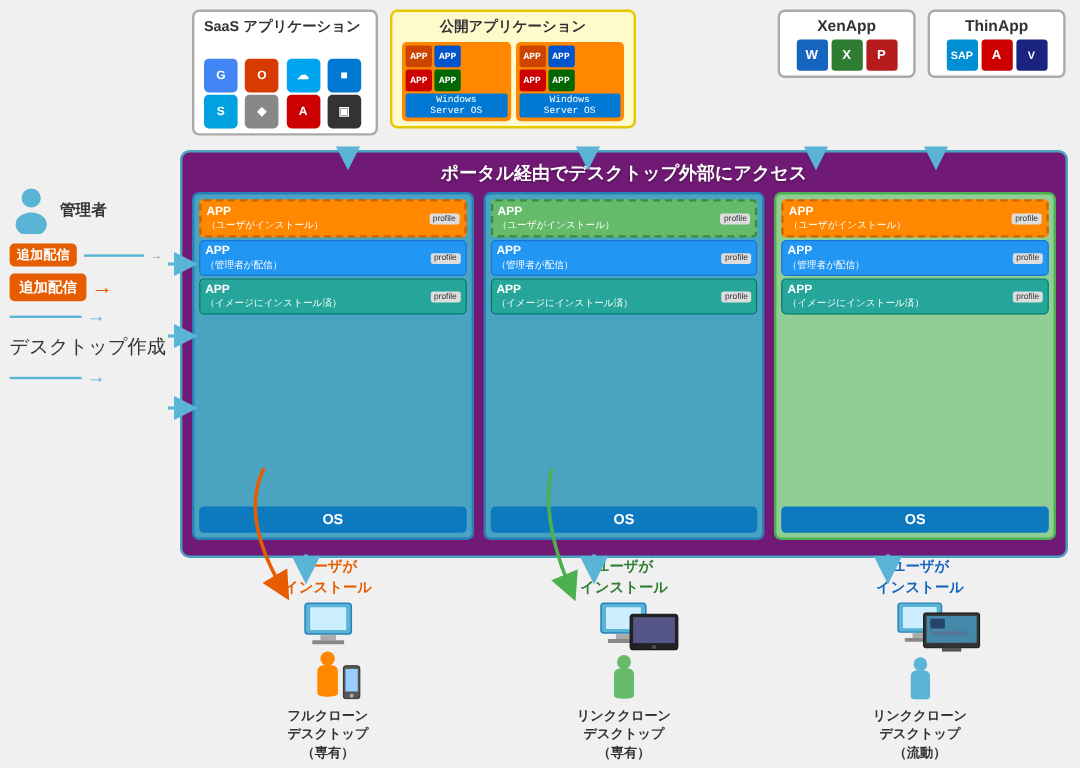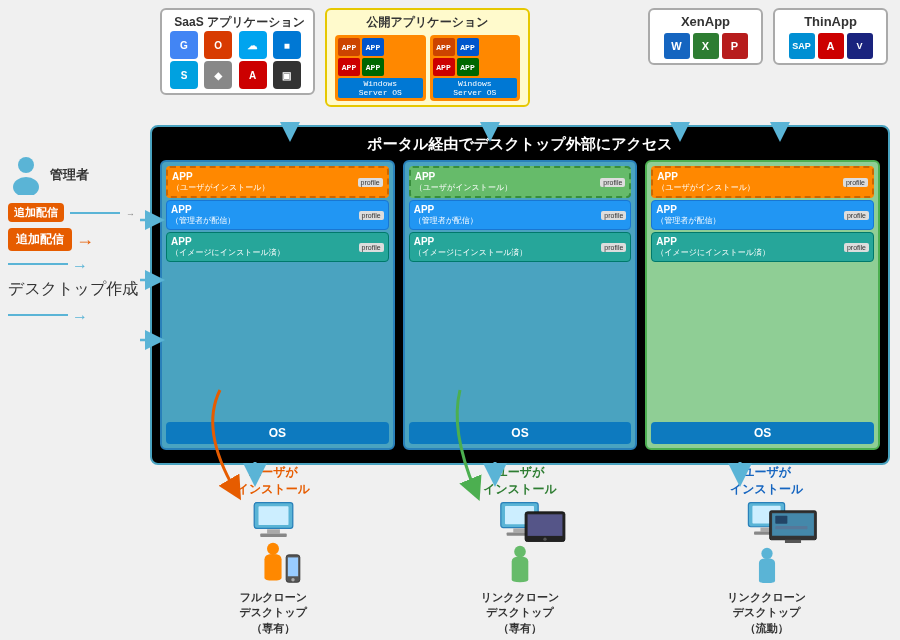--- a/index.html
+++ b/index.html
@@ -22,25 +22,25 @@
     }
 
     .saas-box {
       background: white;
       border: 2px solid #aaa;
       border-radius: 6px;
       padding: 4px 8px;
       width: 155px;
     }
     .saas-box .box-title {
-      text-align: right;
+      text-align: left;
       font-size: 12px;
       font-weight: bold;
       color: #333;
-      margin-bottom: 0;
+      margin-bottom: 18px;
     }
     .saas-icons {
       display: grid;
       grid-template-columns: repeat(4, 1fr);
       gap: 2px;
     }
     .app-icon {
       width: 28px;
       height: 28px;
       border-radius: 4px;
@@ -251,21 +251,21 @@
     <div style="width:60px; height:2px; background:#5ab4d6;"></div>
     <span style="font-size:16px; color:#5ab4d6;">→</span>
   </div>
   <div style="font-size:16px; color:#333; margin:6px 0;">デスクトップ作成</div>
   <div style="display:flex; align-items:center; gap:4px;">
     <div style="width:60px; height:2px; background:#5ab4d6;"></div>
     <span style="font-size:16px; color:#5ab4d6;">→</span>
   </div>
 </div>
 
-<div style="position:absolute; left:150px; top:125px; right:10px; bottom:175px; background:#000000; border-radius:8px; border:2px solid #4aa3c0; padding:8px;">
+<div style="position:absolute; left:150px; top:125px; right:10px; bottom:175px; background:#701a75; border-radius:8px; border:2px solid #4aa3c0; padding:8px;">
   <div style="text-align:center; font-size:15px; font-weight:bold; color:white; text-shadow:0 1px 2px rgba(0,0,0,0.4); margin-bottom:6px;">ポータル経由でデスクトップ外部にアクセス</div>
   <div style="display:flex; gap:8px; height:calc(100% - 30px);">
 
     <div style="flex:1; background:#4aa3c0; border-radius:6px; border:2px solid #2980b9; padding:4px; display:flex; flex-direction:column; gap:2px;">
       <div style="background:#f80; border:2px dashed #c60; border-radius:4px; padding:3px 4px; display:flex; justify-content:space-between; align-items:center;">
         <div>
           <div style="color:white; font-size:10px; font-weight:bold;">APP</div>
           <div style="color:white; font-size:8px;">（ユーザがインストール）</div>
         </div>
         <div style="background:#ddd; color:#333; font-size:7px; padding:1px 3px; border-radius:2px;">profile</div>

